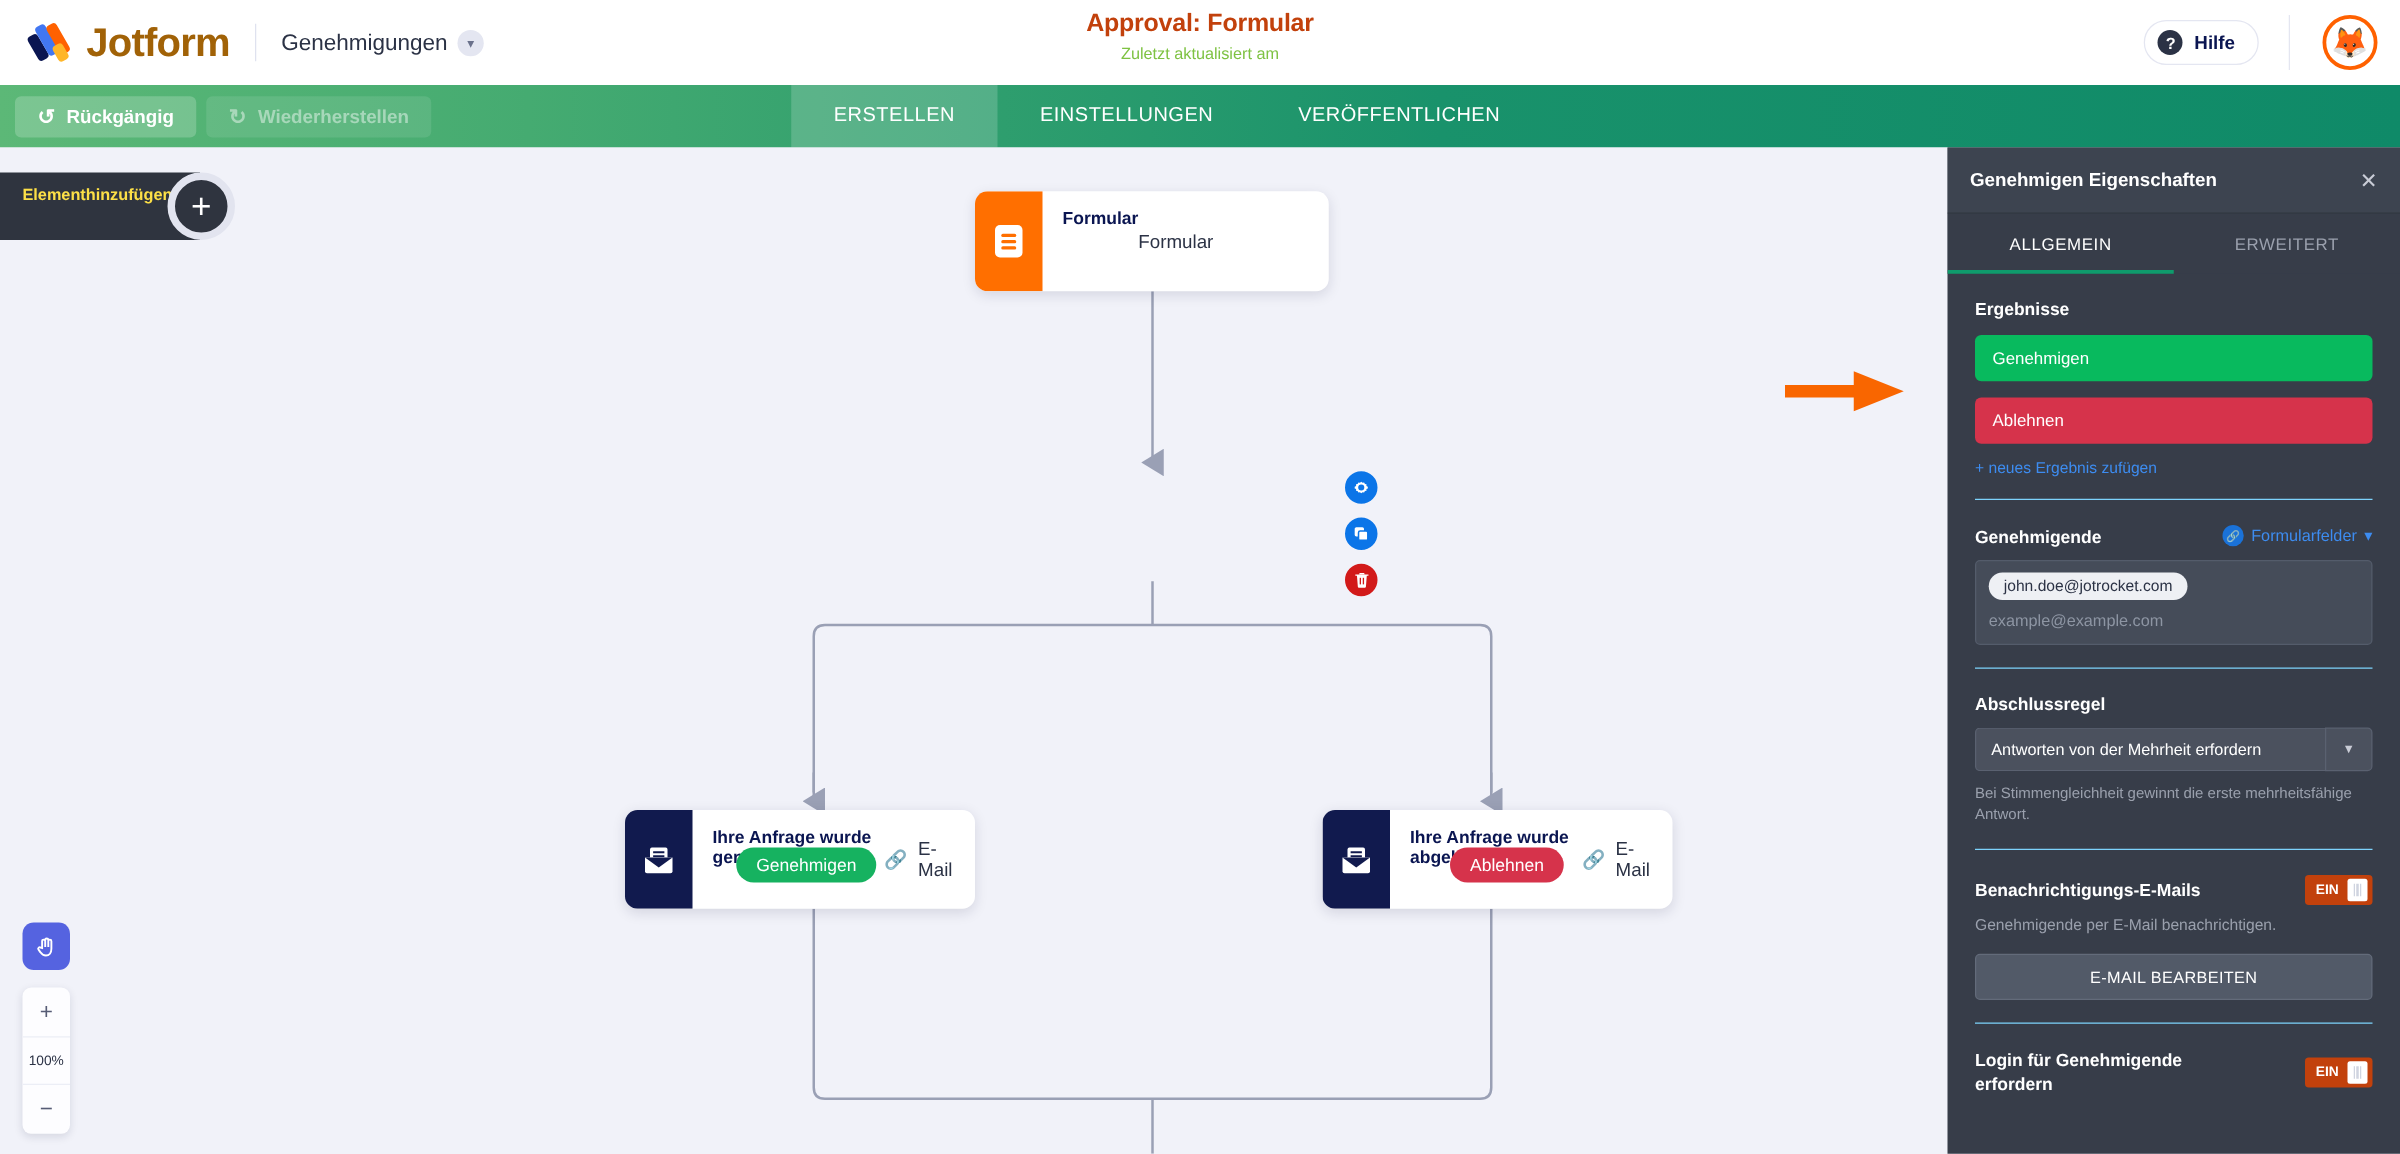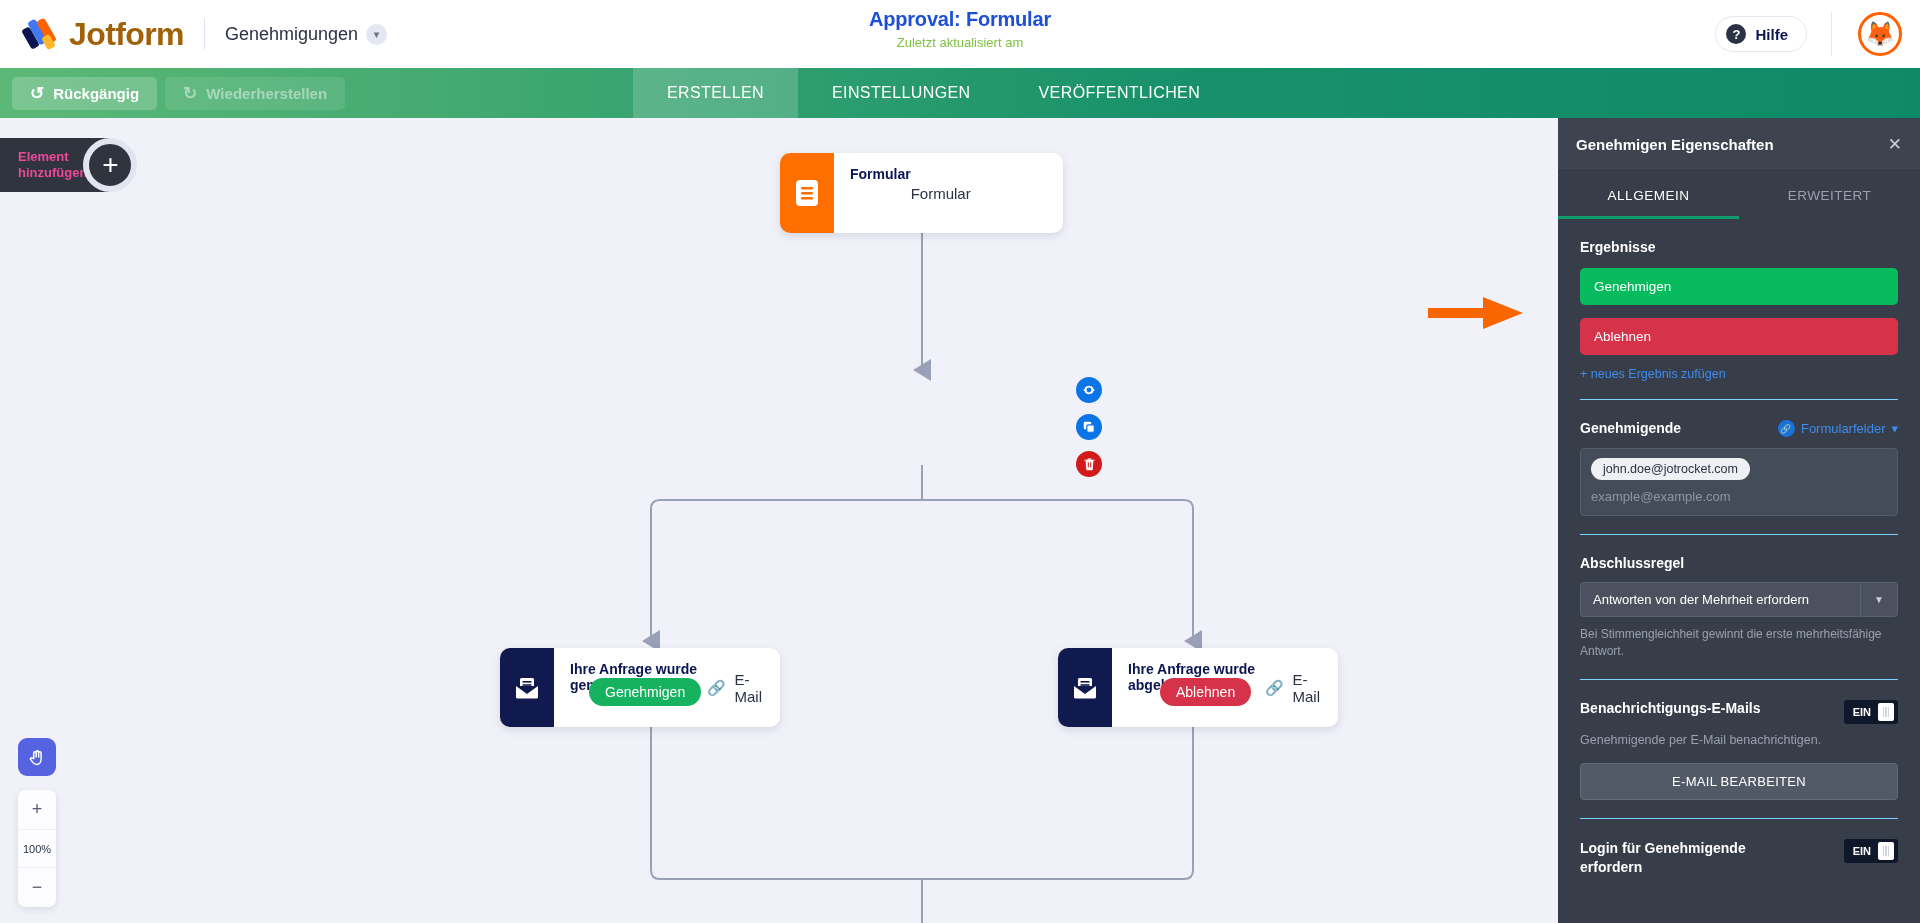--- a/index.html
+++ b/index.html
@@ -40,21 +40,21 @@
   .chev-circ {
     width: 21px; height: 21px; border-radius: 50%;
     background: #e4e6f1; display: flex; align-items: center; justify-content: center;
     color: #6a718b; font-size: 11px;
   }
   .title-wrap {
     position: absolute; left: 0; right: 0; top: 8px;
     text-align: center; pointer-events: none;
   }
   .doc-title {
-    font-size: 20px; font-weight: bold; color: #1d4ed8; letter-spacing: -0.2px;
+    font-size: 20px; font-weight: bold; color: #c2410c; letter-spacing: -0.2px;
   }
   .doc-sub { font-size: 13px; color: #7ec242; margin-top: 4px; }
   .topright {
     margin-left: auto; display: flex; align-items: center; padding-right: 18px;
   }
   .help-btn {
     display: flex; align-items: center; gap: 9px;
     border: 1px solid #e4e6f1; border-radius: 20px;
     padding: 7px 18px 7px 10px; background: #fff; cursor: pointer;
   }
@@ -103,24 +103,24 @@
     background: #f1f2f9; overflow: hidden;
   }
   .flow-svg { position: absolute; left: 0; top: 0; }
 
   
   .add-el {
     position: absolute; left: 0px; top: 20px;
     display: flex; align-items: center; cursor: pointer; z-index: 6;
   }
   .add-el-label {
-    background: #2f343f; color: #ec4899;
+    background: #2f343f; color: #fde047;
     font-size: 13px; font-weight: bold; line-height: 1.25;
     padding: 10px 22px 10px 18px; border-radius: 0 0 0 0;
-    height: 54px; display: flex; flex-direction: column; justify-content: center;
+    height: 54px; display: flex; flex-direction: row; justify-content: center;
   }
   .add-el-plus {
     width: 54px; height: 54px; border-radius: 50%;
     background: #2f343f; color: #fff; font-size: 28px; font-weight: 300;
     display: flex; align-items: center; justify-content: center;
     margin-left: -26px; border: 6px solid #e2e4ef;
   }
 
   
   .node {
@@ -218,21 +218,21 @@
   }
   .rp-tab.active { color: #ffffff; }
   .rp-tab.active::after {
     content: ""; position: absolute; bottom: 0; left: 0; right: 0;
     height: 3px; background: #0f9b6c;
   }
   .rp-body { padding: 0 22px; }
   .rp-sec { padding: 20px 0 18px; border-bottom: 1px solid #7dd3fc; }
   .rp-sec:last-child { border-bottom: none; }
   .rp-lbl { font-size: 14px; font-weight: bold; color: #ffffff; }
-  .rp-row { display: flex; align-items: flex-start; }
+  .rp-row { display: flex; align-items: center; }
   .outcome {
     border-radius: 5px; padding: 11px 14px; margin-top: 13px;
     font-size: 13.5px; color: #ffffff; cursor: pointer;
   }
   .outcome.ok { background: #08ba5e; }
   .outcome.no { background: #d6334b; }
   .addout { display: block; margin-top: 12px; font-size: 12.5px; color: #3d8cf0; cursor: pointer; }
 
   .ff-link {
     margin-left: auto; display: flex; align-items: center; gap: 6px;
@@ -260,21 +260,21 @@
   }
   .sel-arrow {
     width: 38px; background: #4b515e; border: 1px solid #5a6170;
     border-radius: 0 4px 4px 0; display: flex; align-items: center; justify-content: center;
     color: #c9ccd6; font-size: 10px; cursor: pointer;
   }
   .hint { margin-top: 9px; font-size: 12px; color: #9aa0ad; line-height: 1.45; }
 
   .toggle {
     margin-left: auto; display: flex; align-items: center; gap: 0;
-    background: #0f172a; border-radius: 3px; height: 24px; cursor: pointer;
+    background: #c2410c; border-radius: 3px; height: 24px; cursor: pointer;
   }
   .toggle span.t { font-size: 11px; font-weight: bold; color: #fff; padding: 0 7px 0 9px; }
   .toggle span.k {
     width: 16px; height: 18px; background: #fff; border-radius: 2px; margin-right: 4px;
     display: flex; align-items: center; justify-content: center; gap: 1px;
   }
   .toggle span.k i { width: 1.5px; height: 10px; background: #cfd4e0; display: block; }
   .sub { margin-top: 7px; font-size: 12.5px; color: #9aa0ad; line-height: 1.45; }
   .btn-wide {
     margin-top: 14px; width: 100%;

